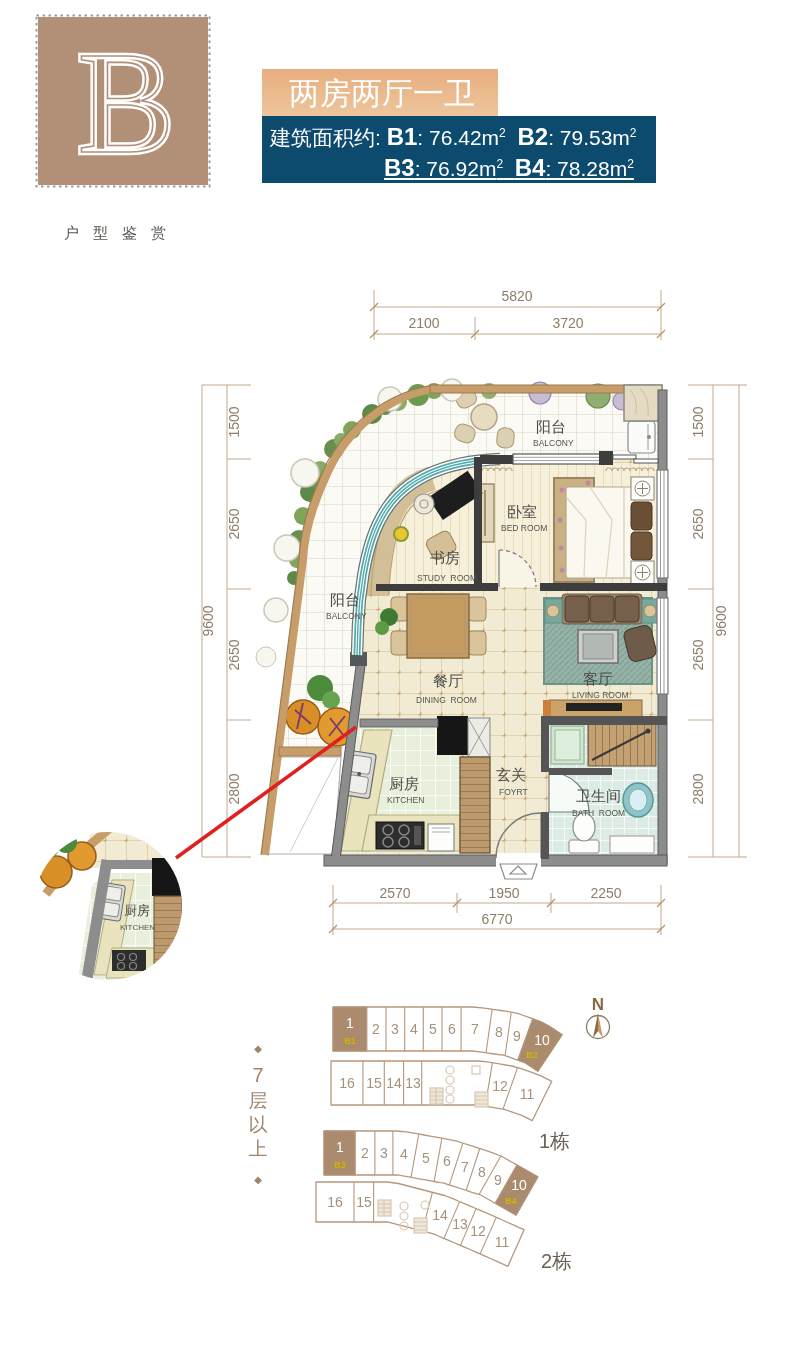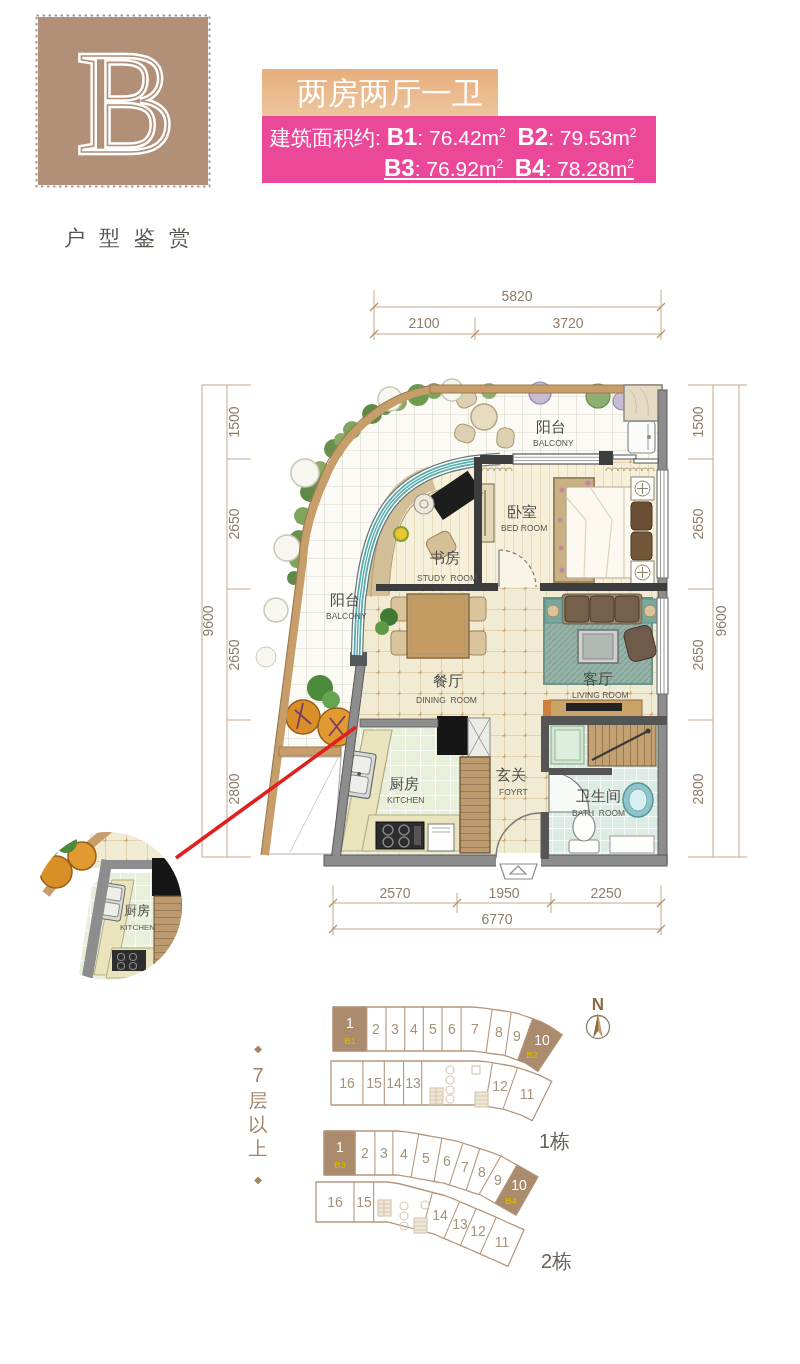--- a/index.html
+++ b/index.html
@@ -10,27 +10,27 @@
 </head>
 <body>
 
 <svg class="abs" style="left:0;top:0" width="230" height="210" viewBox="0 0 230 210">
   <rect x="38" y="17" width="170" height="168" fill="#b28f77"></rect>
   <rect x="36.5" y="15.5" width="173" height="171" fill="none" stroke="#9b9b9b" stroke-width="2" stroke-dasharray="2.5,3.5"></rect>
   <text x="126" y="152" font-family="Liberation Serif, serif" font-size="146" text-anchor="middle" fill="none" stroke="#ffffff" stroke-width="6.5">B</text>
   <text x="126" y="152" font-family="Liberation Serif, serif" font-size="146" text-anchor="middle" fill="none" stroke="#b28f77" stroke-width="1.6">B</text>
 </svg>
 
-<div class="abs" style="left:64px;top:224px;font-size:21px;letter-spacing:14px;color:#57544e;">户型鉴赏</div>
+<div class="abs" style="left:64px;top:224px;font-size:15px;letter-spacing:14px;color:#57544e;">户型鉴赏</div>
 
 <div class="abs" style="left:262px;top:69px;width:236px;height:47px;background:linear-gradient(180deg,#e7ae7e 0%,#edc59c 100%);">
-  <div style="padding-left:35px;line-height:50px;font-size:31px;color:#ffffff;">两房两厅一卫</div>
+  <div style="padding-left:27px;line-height:50px;font-size:31px;color:#ffffff;">两房两厅一卫</div>
 </div>
 
-<div class="abs" style="left:262px;top:116px;width:394px;height:67px;background:#ec4899;color:#ffffff;white-space:nowrap;">
+<div class="abs" style="left:262px;top:116px;width:394px;height:67px;background:#0c4a6e;color:#ffffff;white-space:nowrap;">
   <div style="position:absolute;left:8px;top:7px;font-size:21px;">建筑面积约: <span style="font-weight:bold;font-size:24px;">B1</span>: 76.42m<sup style="font-size:12px;">2</sup>&nbsp; <span style="font-weight:bold;font-size:24px;">B2</span>: 79.53m<sup style="font-size:12px;">2</sup></div>
   <div style="position:absolute;left:122px;top:38px;font-size:21px;text-decoration:underline;"><span style="font-weight:bold;font-size:24px;">B3</span>: 76.92m<sup style="font-size:12px;">2</sup>&nbsp; <span style="font-weight:bold;font-size:24px;">B4</span>: 78.28m<sup style="font-size:12px;">2</sup></div>
 </div>
 
 <svg class="abs" style="left:0;top:0" width="800" height="1364" viewBox="0 0 800 1364" font-family="Liberation Sans, sans-serif">
 <defs>
   <pattern id="tileCream" width="21" height="21" patternUnits="userSpaceOnUse">
     <rect width="21" height="21" fill="#f2ebd4"></rect>
     <path d="M0,0 H21 M0,0 V21" stroke="#ddcba4" stroke-width="1.6" fill="none"></path>
     <rect x="-1.5" y="-1.5" width="3" height="3" fill="#c8a876"></rect>

